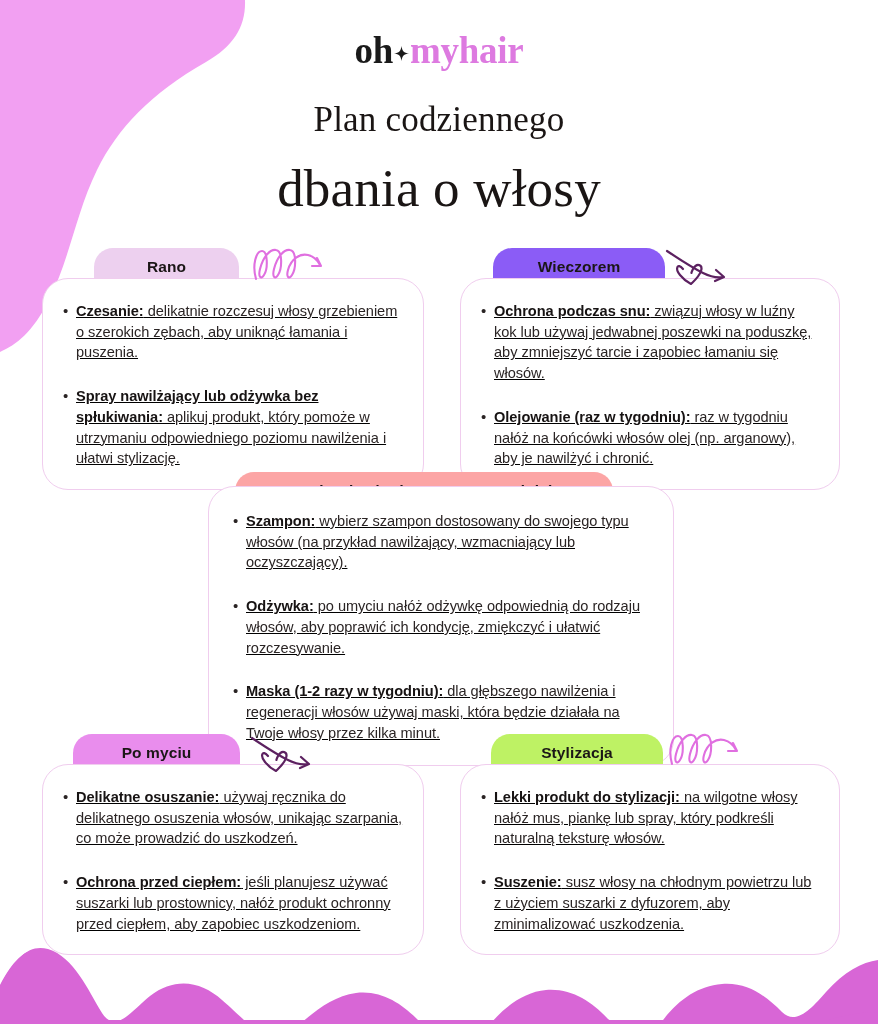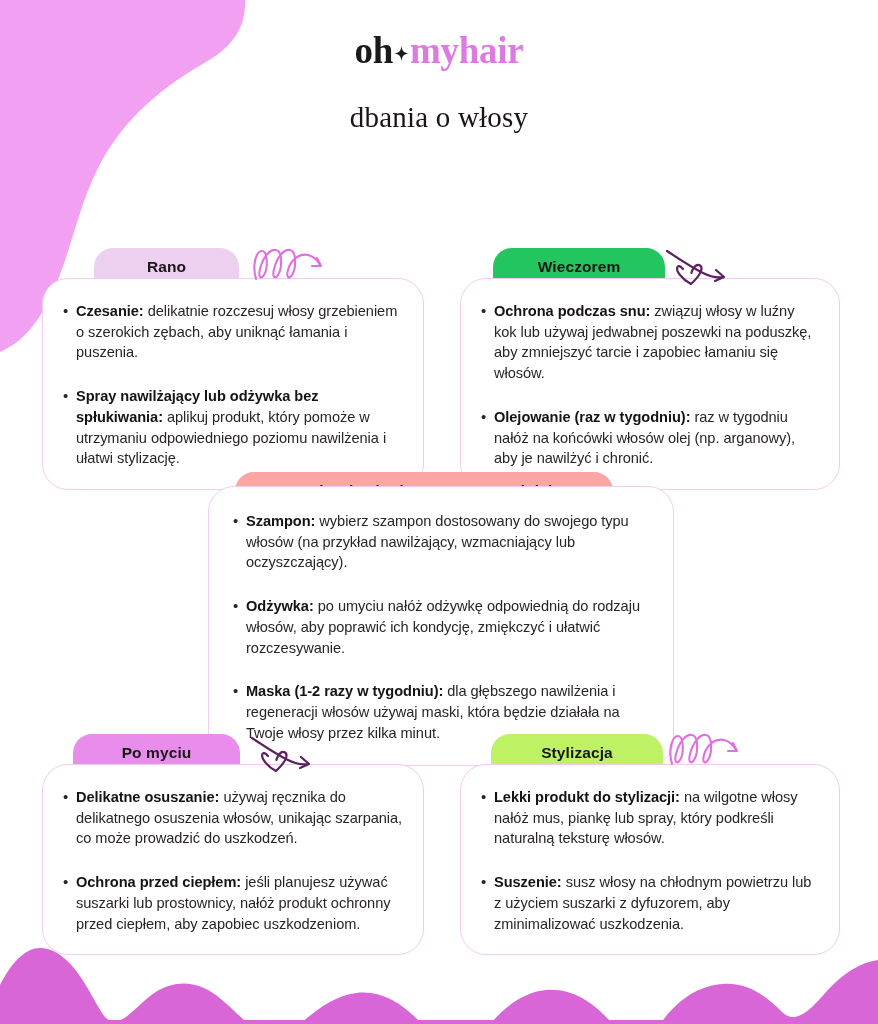--- a/index.html
+++ b/index.html
@@ -54,24 +54,24 @@
     font-family: "Liberation Serif", serif;
     color: #1a1514;
     text-align: center;
   }
   .title-line1 {
     font-size: 35px;
     line-height: 1.16;
     letter-spacing: 0.2px;
   }
   .title-line2 {
-    font-size: 29px;
+    font-size: 53px;
     line-height: 1.18;
     letter-spacing: 0.2px;
-    margin-top: 5px;
+    margin-top: 16px;
   }
 
   
   .card {
     position: absolute;
     z-index: 4;
   }
   .card-tab {
     position: absolute;
     top: 0;
@@ -90,21 +90,21 @@
   }
   .card-body {
     position: absolute;
     left: 0;
     background: #ffffff;
     border: 1.4px solid #f0cdee;
     border-radius: 26px;
     padding: 22px 20px 20px 20px;
     z-index: 3;
   }
-  .bullets { list-style: none; }
+  .bullets { list-style: none; text-decoration: underline; }
   .bullets li {
     position: relative;
     padding-left: 13px;
     font-size: 14.6px;
     line-height: 1.42;
     color: #2a2424;
     letter-spacing: -0.05px;
   }
   .bullets li + li { margin-top: 23px; }
   .bullets li:before {
@@ -186,36 +186,37 @@
              C860,1012 842,1016 826,1020 L0,1020 Z"></path>
   </svg>
 
   <div class="header">
     <div class="logo">
       <span class="logo-oh">oh</span><span class="logo-star"><svg width="15" height="15" viewBox="0 0 20 20">
             <path d="M10 0 C11 7 13 9 20 10 C13 11 11 13 10 20 C9 13 7 11 0 10 C7 9 9 7 10 0 Z" fill="#1a1a1a"></path>
           </svg></span><span class="logo-my">myhair</span>
     </div>
     <div class="title-wrap">
+      <div class="title-line1">Plan codziennego</div>
       <div class="title-line2">dbania o włosy</div>
     </div>
   </div>
 
   <div class="card" id="card-rano">
     <div class="card-tab" style="background: rgb(237, 208, 239);">Rano</div>
     <div class="card-body">
       <ul class="bullets">
           <li><b>Czesanie:</b><span> delikatnie rozczesuj włosy grzebieniem o szerokich zębach, aby uniknąć łamania i puszenia.</span></li>
           <li><b>Spray nawilżający lub odżywka bez spłukiwania:</b><span>  aplikuj produkt, który pomoże w utrzymaniu odpowiedniego poziomu nawilżenia i ułatwi stylizację.</span></li>
         </ul>
     </div>
   </div>
 
   <div class="card" id="card-wieczorem">
-    <div class="card-tab" style="background: #22c55e;">Wieczorem</div>
+    <div class="card-tab" style="background: #8b5cf6;">Wieczorem</div>
     <div class="card-body">
       <ul class="bullets">
           <li><b>Ochrona podczas snu:</b><span> związuj włosy w luźny kok lub używaj jedwabnej poszewki na poduszkę, aby zmniejszyć tarcie i zapobiec łamaniu się włosów.</span></li>
           <li><b>Olejowanie (raz w tygodniu):</b><span> raz w tygodniu nałóż na końcówki włosów olej (np. arganowy), aby je nawilżyć i chronić.</span></li>
         </ul>
     </div>
   </div>
 
   <div class="card" id="card-mycie">
     <div class="card-tab" style="background: #fca5a5;">Mycie włosów (2-3 razy w tygodniu):</div>

